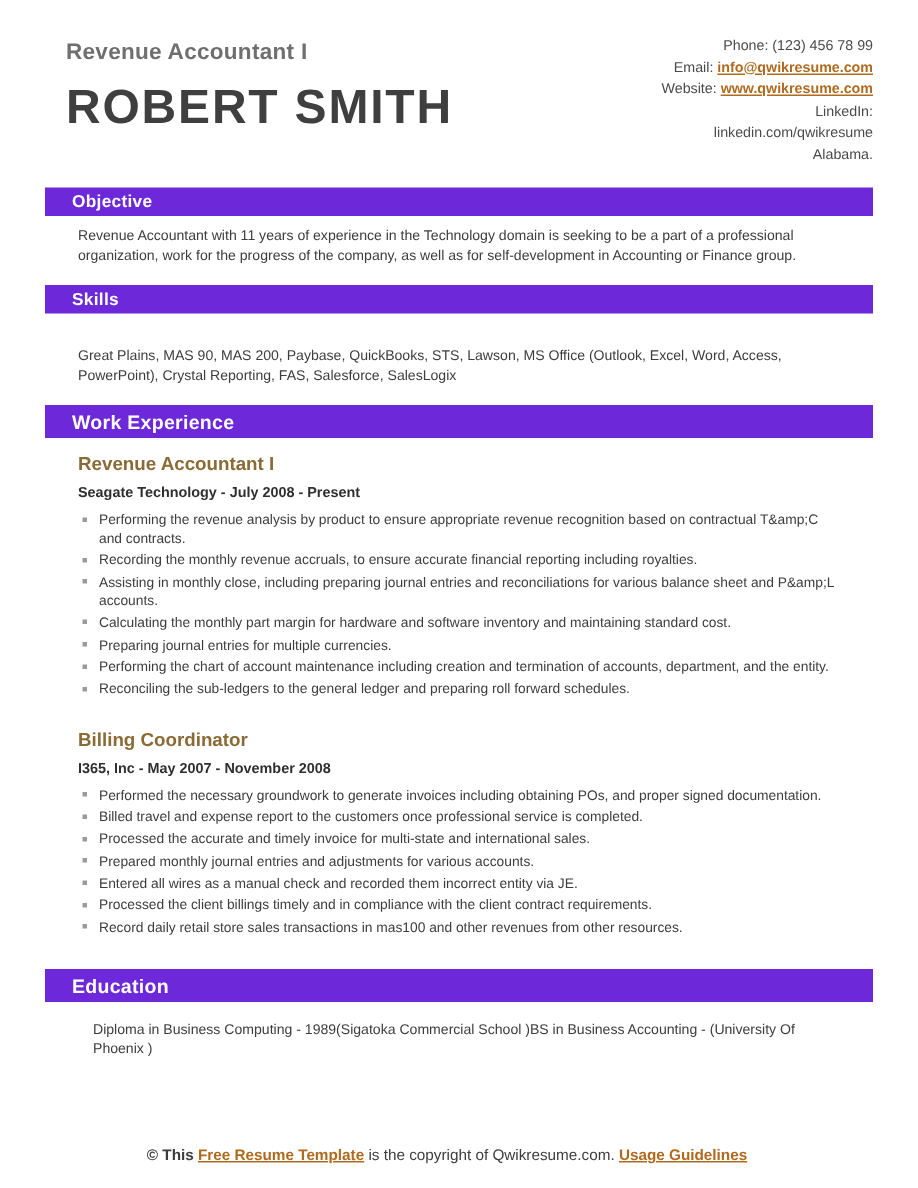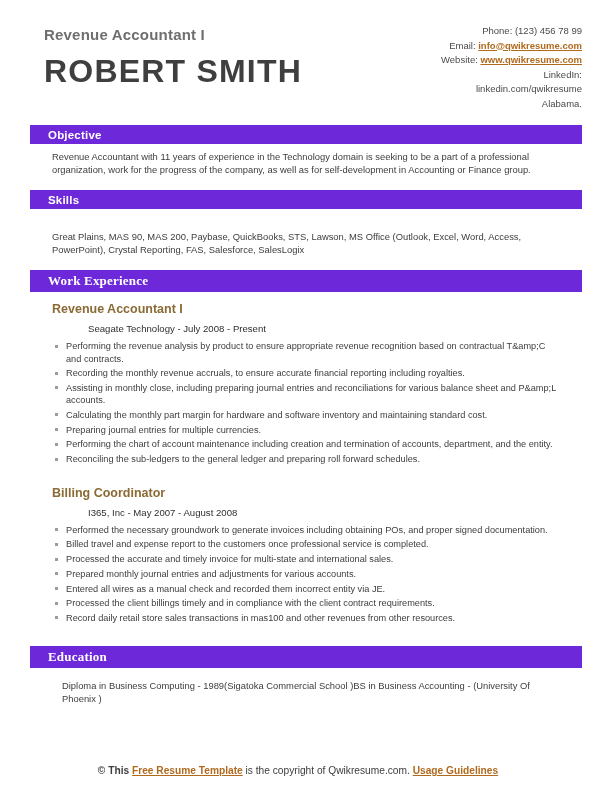--- a/index.html
+++ b/index.html
@@ -75,21 +75,20 @@
     font-weight: bold;
     color: #ffffff;
     padding-left: 18px;
     letter-spacing: 0.2px;
   }
   .bar.big {
     height: 22px;
   }
   .bar.big .bar-label {
     font-size: 13px;
-    font-family: Liberation Serif, serif;
   }
 
   
   .section-body {
     font-size: 9.4px;
     line-height: 12.6px;
     color: #3d3d3d;
     padding: 7px 22px 0 22px;
   }
   .skills-body {
@@ -101,24 +100,23 @@
     padding: 10px 22px 0 22px;
   }
   .exp-title {
     font-size: 12.5px;
     font-weight: bold;
     color: #8a6a35;
     margin-bottom: 7px;
   }
   .exp-company {
     font-size: 9.6px;
-    font-weight: normal;
+    font-weight: bold;
     color: #2f2f2f;
     margin-bottom: 6px;
-    margin-left: 36px;
   }
   ul.bullets {
     list-style: none;
     margin: 0;
     padding: 0;
   }
   ul.bullets li {
     position: relative;
     font-size: 9.2px;
     line-height: 12.2px;
@@ -206,21 +204,21 @@
       <li>Assisting in monthly close, including preparing journal entries and reconciliations for various balance sheet and P&amp;amp;L accounts.</li>
       <li>Calculating the monthly part margin for hardware and software inventory and maintaining standard cost.</li>
       <li>Preparing journal entries for multiple currencies.</li>
       <li>Performing the chart of account maintenance including creation and termination of accounts, department, and the entity.</li>
       <li>Reconciling the sub-ledgers to the general ledger and preparing roll forward schedules.</li>
     </ul>
   </div>
 
   <div class="exp-block" style="padding-top:18px;">
     <div class="exp-title">Billing Coordinator</div>
-    <div class="exp-company">I365, Inc - May 2007 - August 2008</div>
+    <div class="exp-company">I365, Inc - May 2007 - November 2008</div>
     <ul class="bullets">
       <li>Performed the necessary groundwork to generate invoices including obtaining POs, and proper signed documentation.</li>
       <li>Billed travel and expense report to the customers once professional service is completed.</li>
       <li>Processed the accurate and timely invoice for multi-state and international sales.</li>
       <li>Prepared monthly journal entries and adjustments for various accounts.</li>
       <li>Entered all wires as a manual check and recorded them incorrect entity via JE.</li>
       <li>Processed the client billings timely and in compliance with the client contract requirements.</li>
       <li>Record daily retail store sales transactions in mas100 and other revenues from other resources.</li>
     </ul>
   </div>

